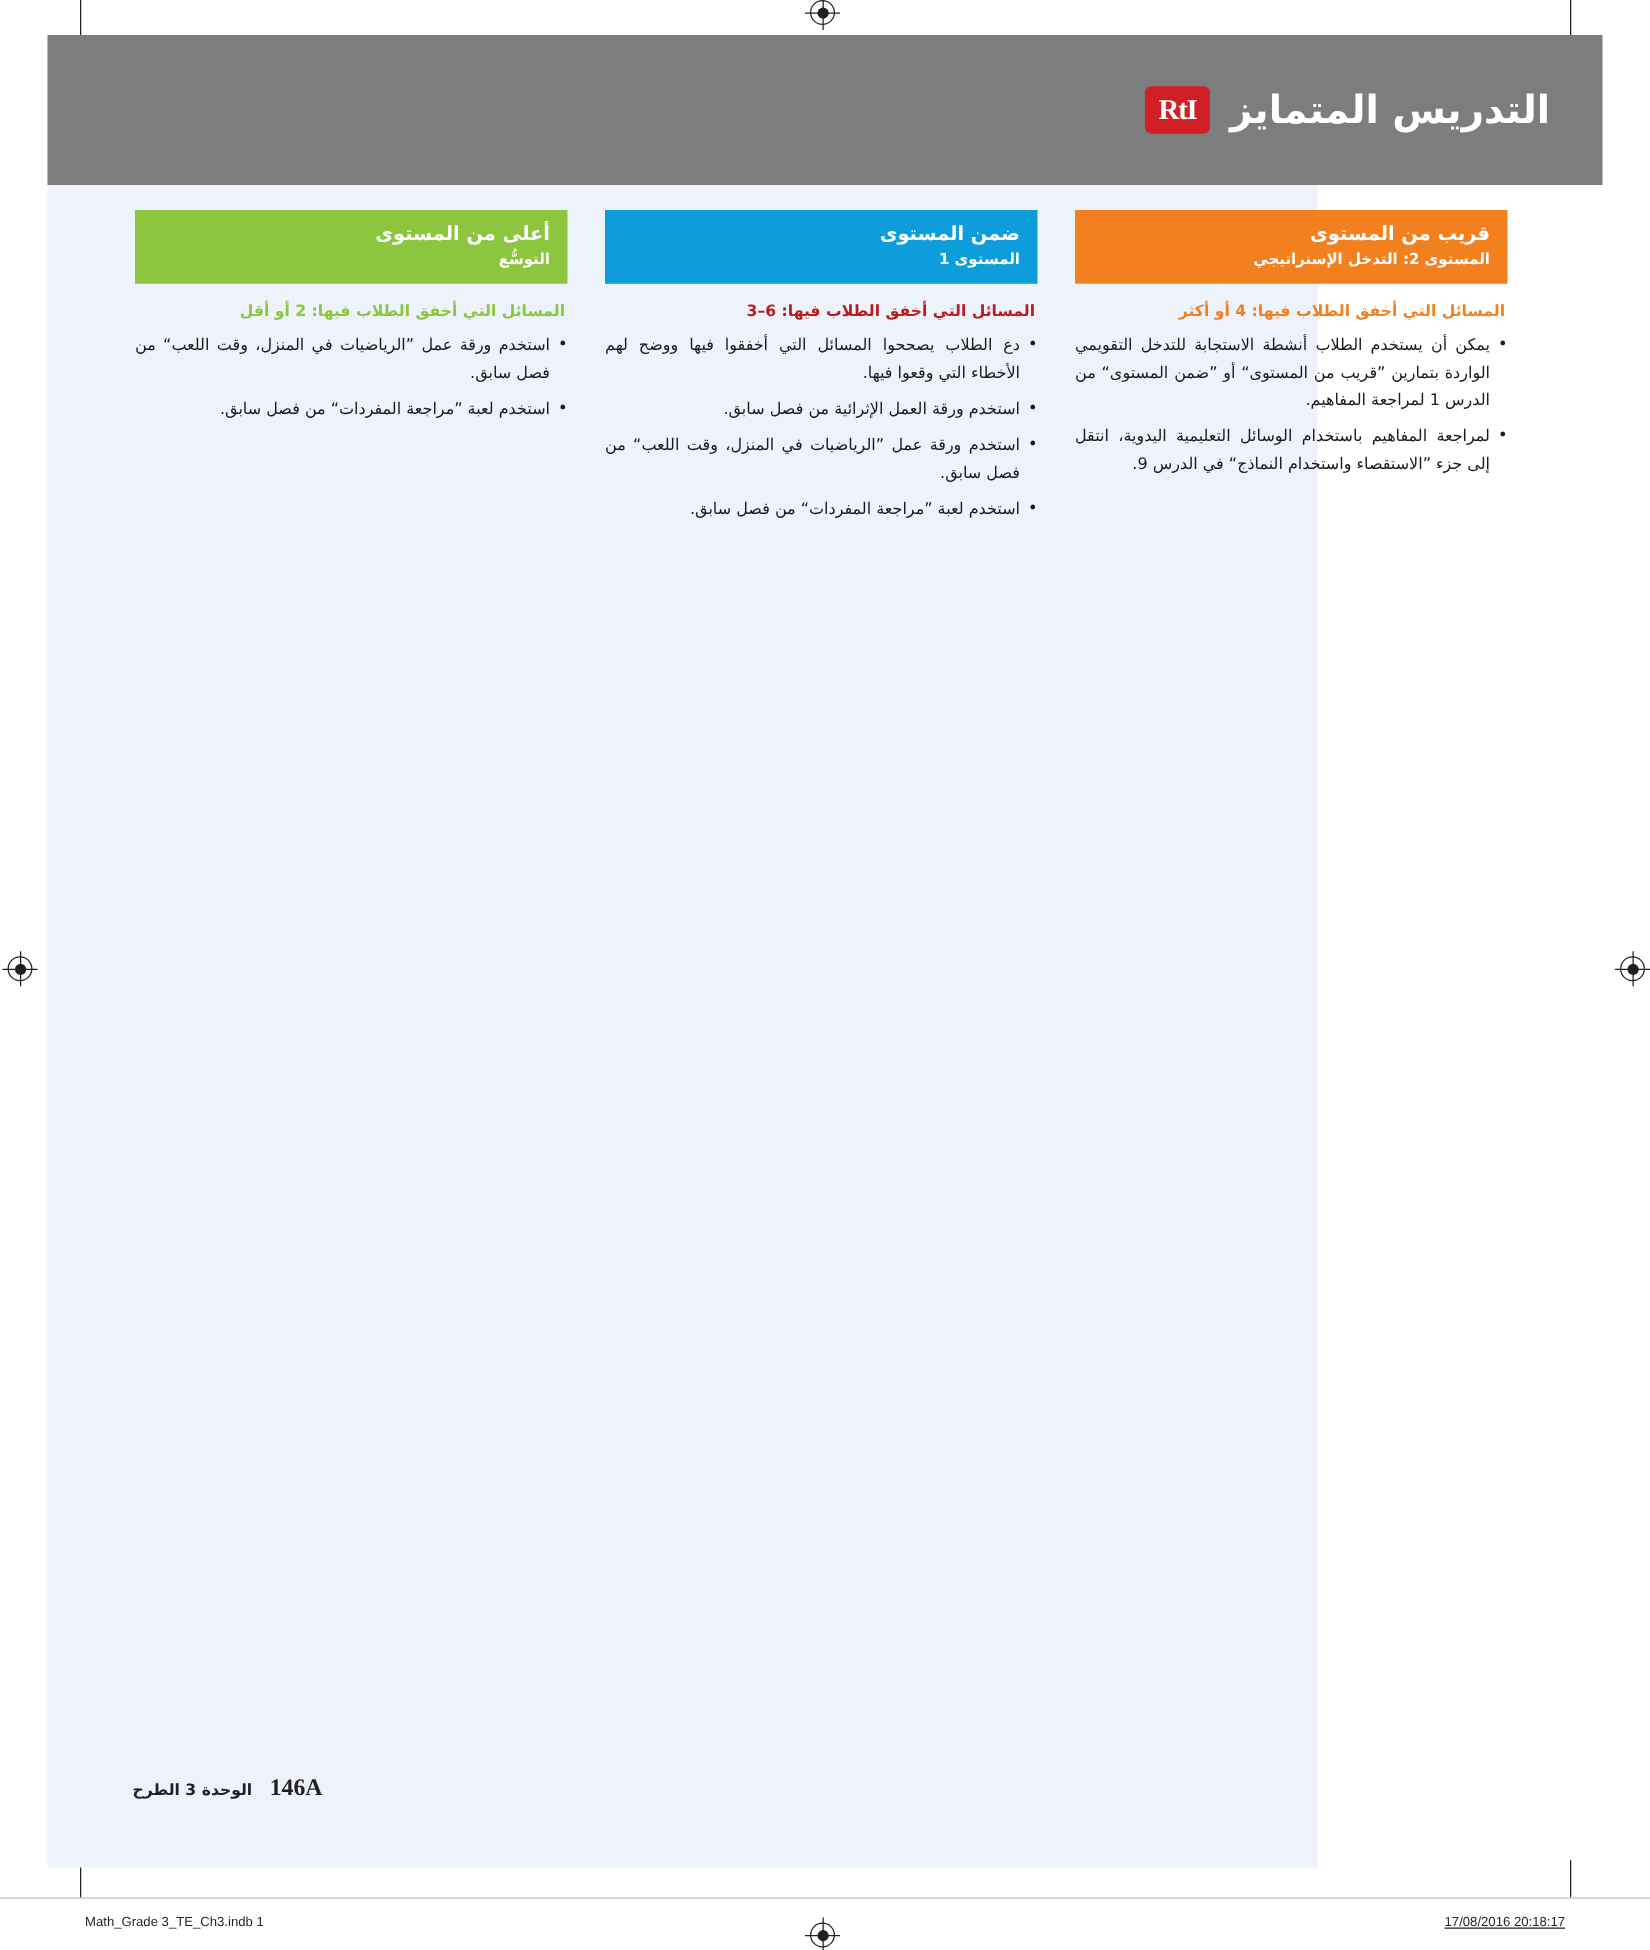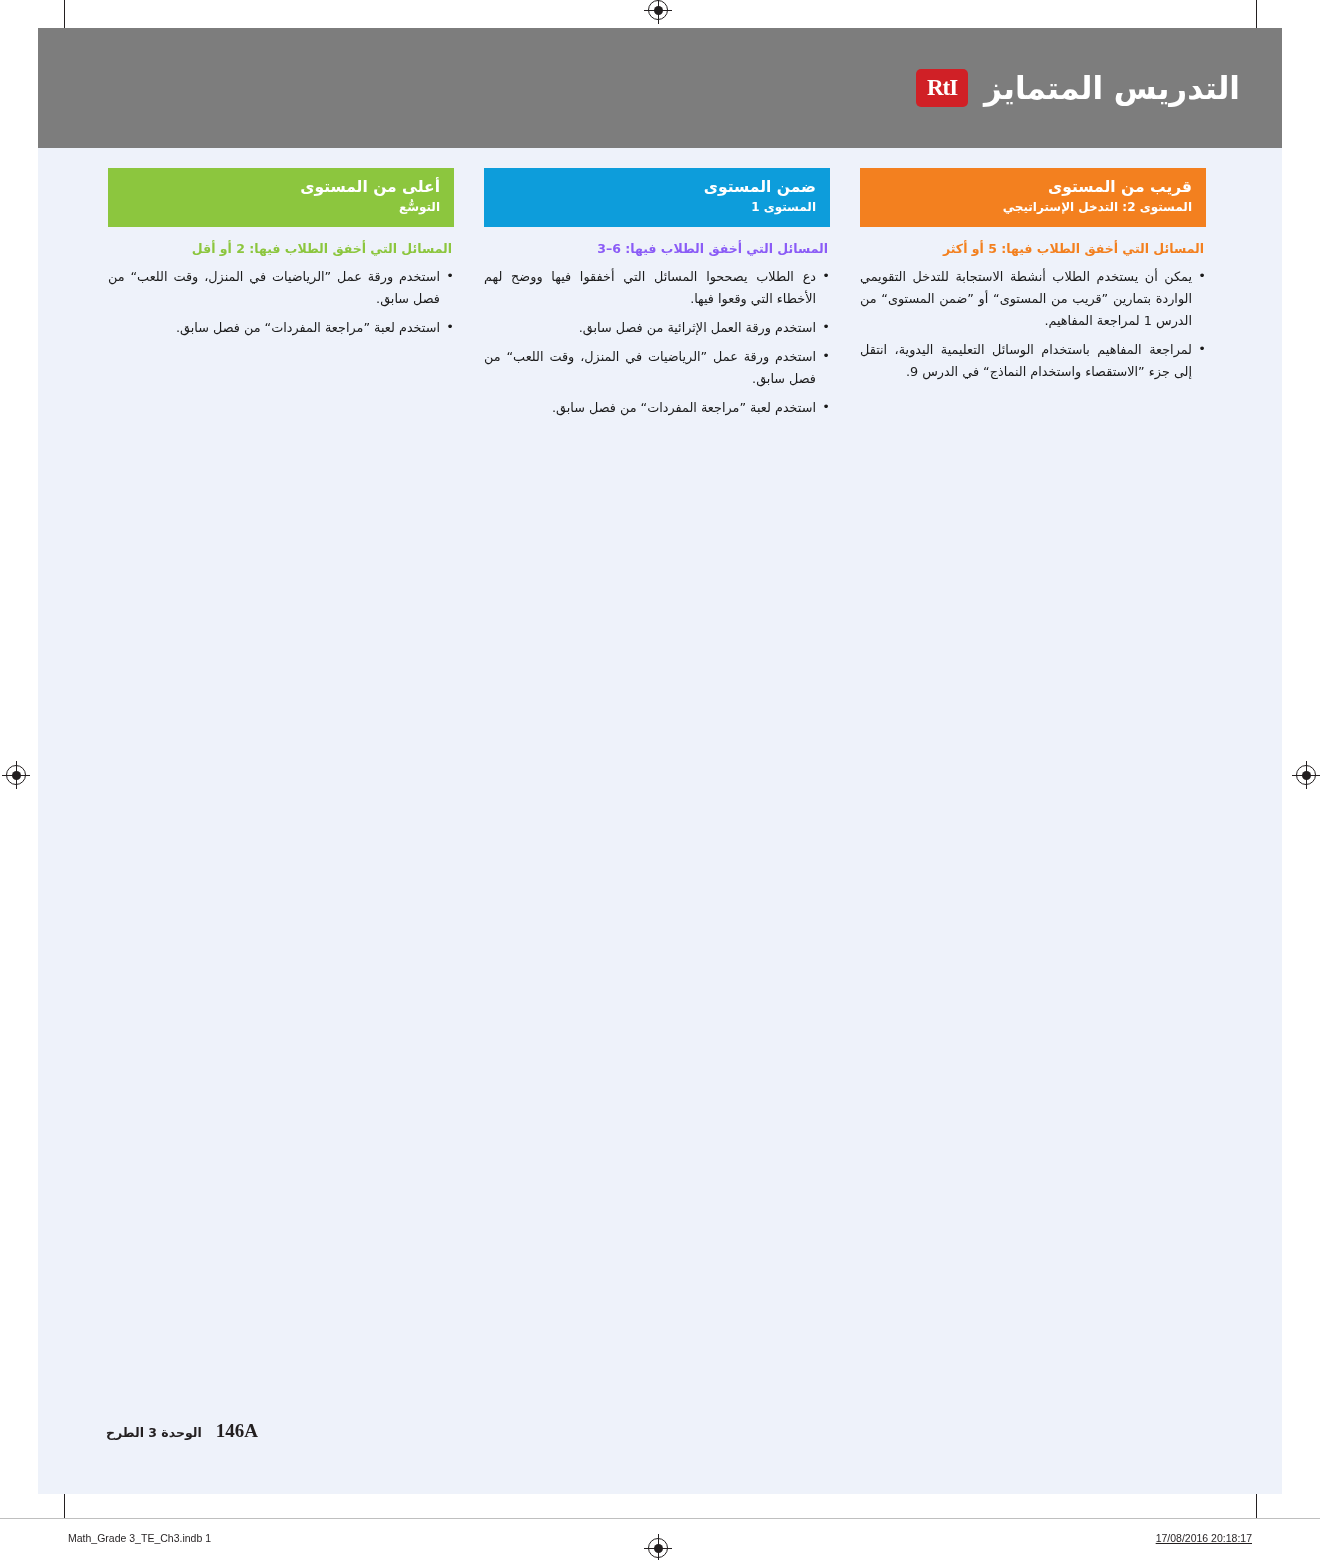--- a/index.html
+++ b/index.html
@@ -50,21 +50,21 @@
     margin: -4.5px 0 0 -4.5px;
     background: #231f20;
     border-radius: 50%;
   }
 
   
   .sheet {
     position: absolute;
     left: 38px;
     top: 28px;
-    width: 1244px;
+    width: 1016px;
     height: 1466px;
     background: #eef2fa;
   }
 
   .header-band {
     position: absolute;
     left: 0;
     top: 0;
     width: 1244px;
     height: 120px;
@@ -243,33 +243,33 @@
       </div>
     </div>
 
     <div class="columns">
 
       <div class="col">
         <div class="col-head" style="background:#f3801f;">
           <div class="t1">قريب من المستوى</div>
           <div class="t2">المستوى 2: التدخل الإستراتيجي</div>
         </div>
-        <div class="col-sub" style="color:#f3801f;">المسائل التي أخفق الطلاب فيها: 5 أو أكثر</div>
+        <div class="col-sub" style="color:#f3801f;">المسائل التي أخفق الطلاب فيها: 4 أو أكثر</div>
         <ul class="bullets">
           <li>يمكن أن يستخدم الطلاب أنشطة الاستجابة للتدخل التقويمي الواردة بتمارين ”قريب من المستوى“ أو ”ضمن المستوى“ من الدرس 1 لمراجعة المفاهيم.</li>
           <li>لمراجعة المفاهيم باستخدام الوسائل التعليمية اليدوية، انتقل إلى جزء ”الاستقصاء واستخدام النماذج“ في الدرس 9.</li>
         </ul>
       </div>
 
       <div class="col">
         <div class="col-head" style="background:#0d9ddb;">
           <div class="t1">ضمن المستوى</div>
           <div class="t2">المستوى 1</div>
         </div>
-        <div class="col-sub" style="color:#8b5cf6;">المسائل التي أخفق الطلاب فيها: 6–3</div>
+        <div class="col-sub" style="color:#b91c1c;">المسائل التي أخفق الطلاب فيها: 6–3</div>
         <ul class="bullets">
           <li>دع الطلاب يصححوا المسائل التي أخفقوا فيها ووضح لهم الأخطاء التي وقعوا فيها.</li>
           <li>استخدم ورقة العمل الإثرائية من فصل سابق.</li>
           <li>استخدم ورقة عمل ”الرياضيات في المنزل، وقت اللعب“ من فصل سابق.</li>
           <li>استخدم لعبة ”مراجعة المفردات“ من فصل سابق.</li>
         </ul>
       </div>
 
       <div class="col">
         <div class="col-head" style="background:#8cc63e;padding-left:48px;">

